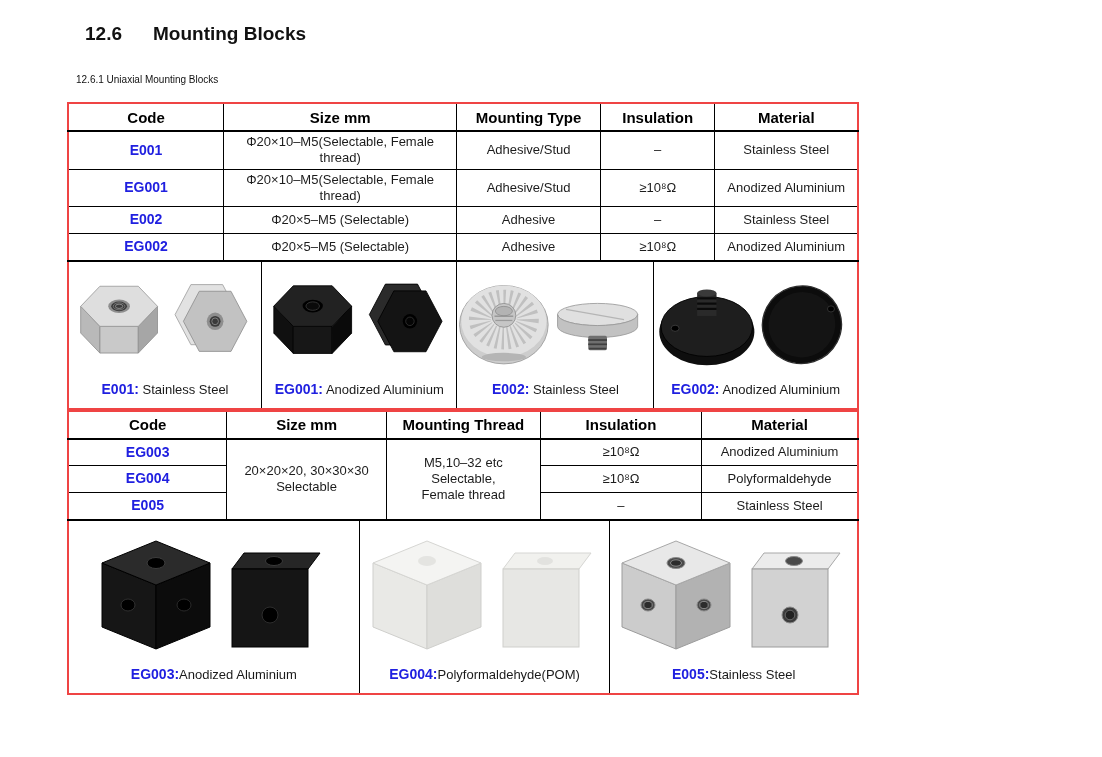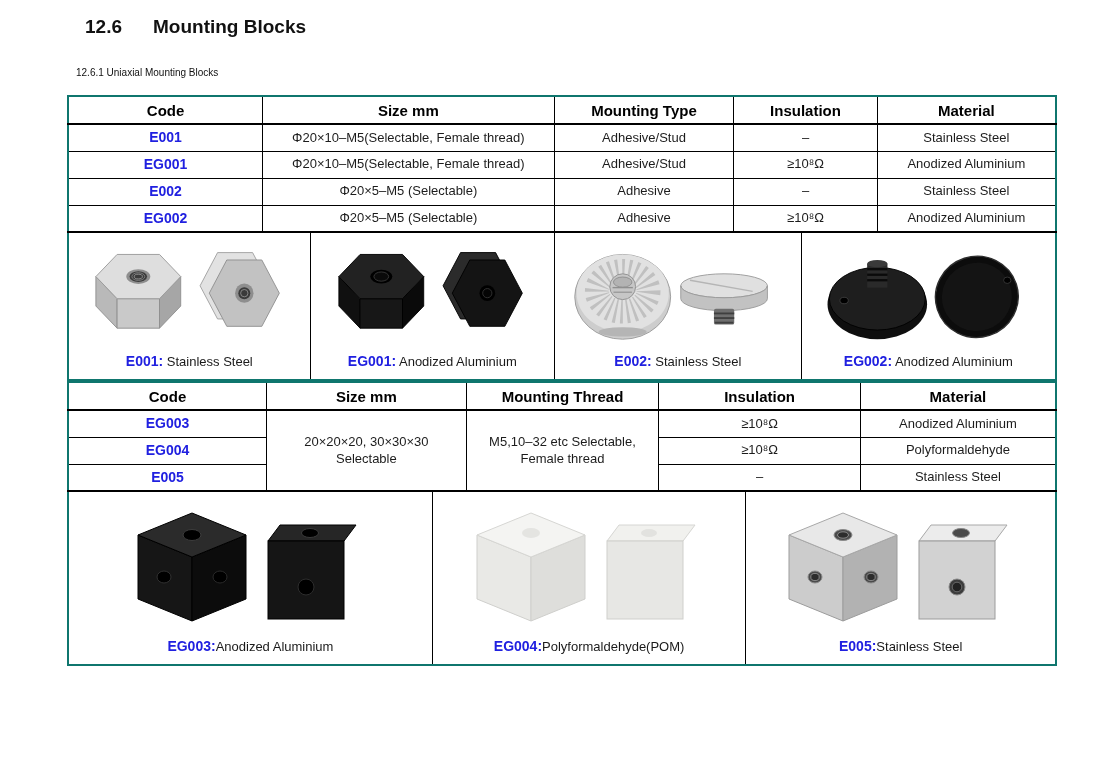--- a/index.html
+++ b/index.html
@@ -3,31 +3,31 @@
 <meta charset="utf-8">
 <style>
   * { box-sizing: border-box; margin: 0; padding: 0; }
   html, body { background: #ffffff; }
   body {
     width: 1102px; height: 757px;
     font-family: "Liberation Sans", "DejaVu Sans", sans-serif;
     color: #1a1a1a;
     overflow: hidden;
   }
-  .page { width: 1102px; height: 757px; padding: 15px 45px 0 67px; }
+  .page { width: 1102px; height: 757px; padding: 22px 45px 0 67px; }
 
   h1.doc-title { font-size: 19px; line-height: 23px; font-weight: bold; color: #111; margin-left: 18px; }
   h1.doc-title .sec-num { display: inline-block; width: 68px; }
   h2.sub-title { font-size: 10px; font-weight: normal; color: #111; margin: 29px 0 17px 9px; }
   h2.sub-title.second { margin-top: 43px; }
 
   table.spec-table {
-    width: 990px;
+    width: 792px;
     border-collapse: collapse;
-    border: 2px solid #0f766e;
+    border: 2px solid #ef4444;
     table-layout: fixed;
   }
   .spec-table th {
     border: 1px solid #000;
     border-bottom: 2px solid #000;
     height: 28px;
     font-size: 15px;
     font-weight: bold;
     text-align: center;
     color: #000;
@@ -46,21 +46,21 @@
   tr.gallery-row td.gallery-cell {
     padding: 0; border-top: 2px solid #000; height: auto;
   }
   .gallery { display: flex; width: 100%; }
   .gallery figure {
     display: flex; flex-direction: column;
     border-right: 1px solid #000;
   }
   .gallery figure:last-child { border-right: none; }
   .g4 figure { height: 146px; }
-  .g4 figure:nth-child(1) { width: 24.5%; align-items: center; }
+  .g4 figure:nth-child(1) { width: 24.5%; }
   .g4 figure:nth-child(2) { width: 24.8%; }
   .g4 figure:nth-child(3) { width: 25.0%; }
   .g4 figure:nth-child(4) { width: 25.7%; }
   .g3 figure { height: 172px; }
   .g3 figure:nth-child(1) { width: 36.9%; }
   .g3 figure:nth-child(2) { width: 31.8%; }
   .g3 figure:nth-child(3) { width: 31.3%; }
 
   .img-wrap { flex: 1; display: flex; align-items: center; justify-content: center; padding-top: 4px; }
   figcaption { text-align: center; padding-bottom: 9px; font-size: 13px; }

